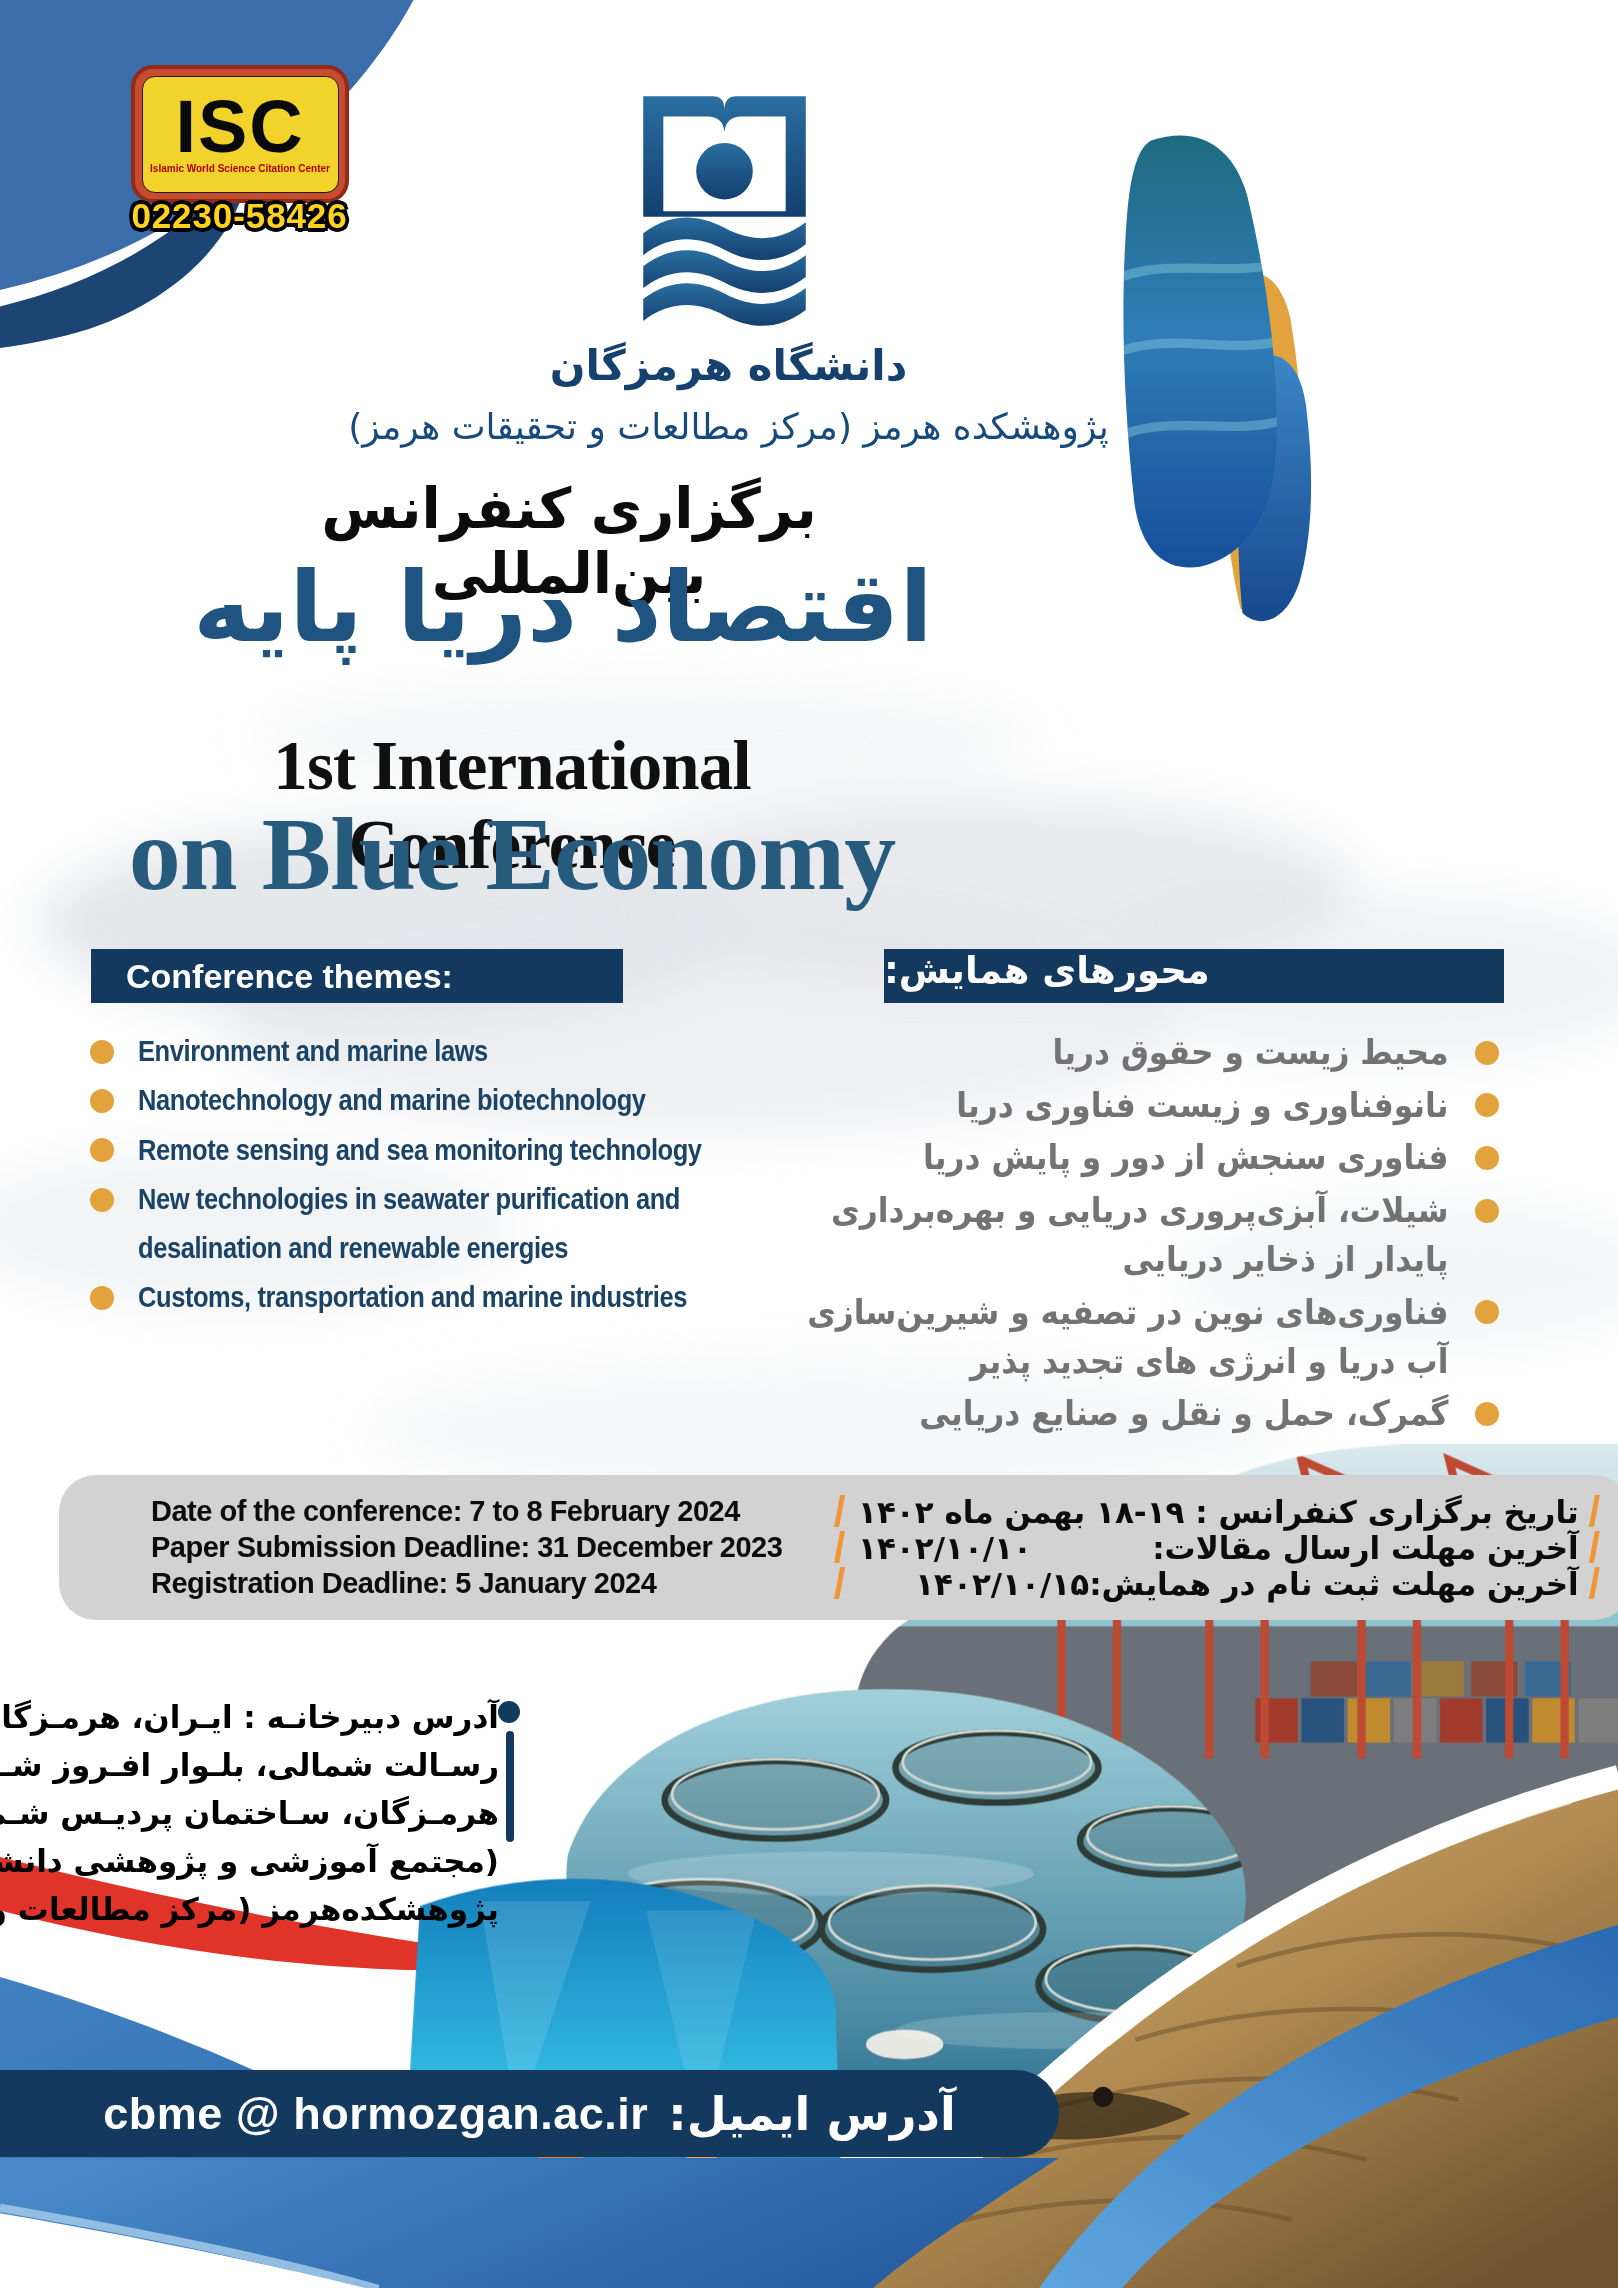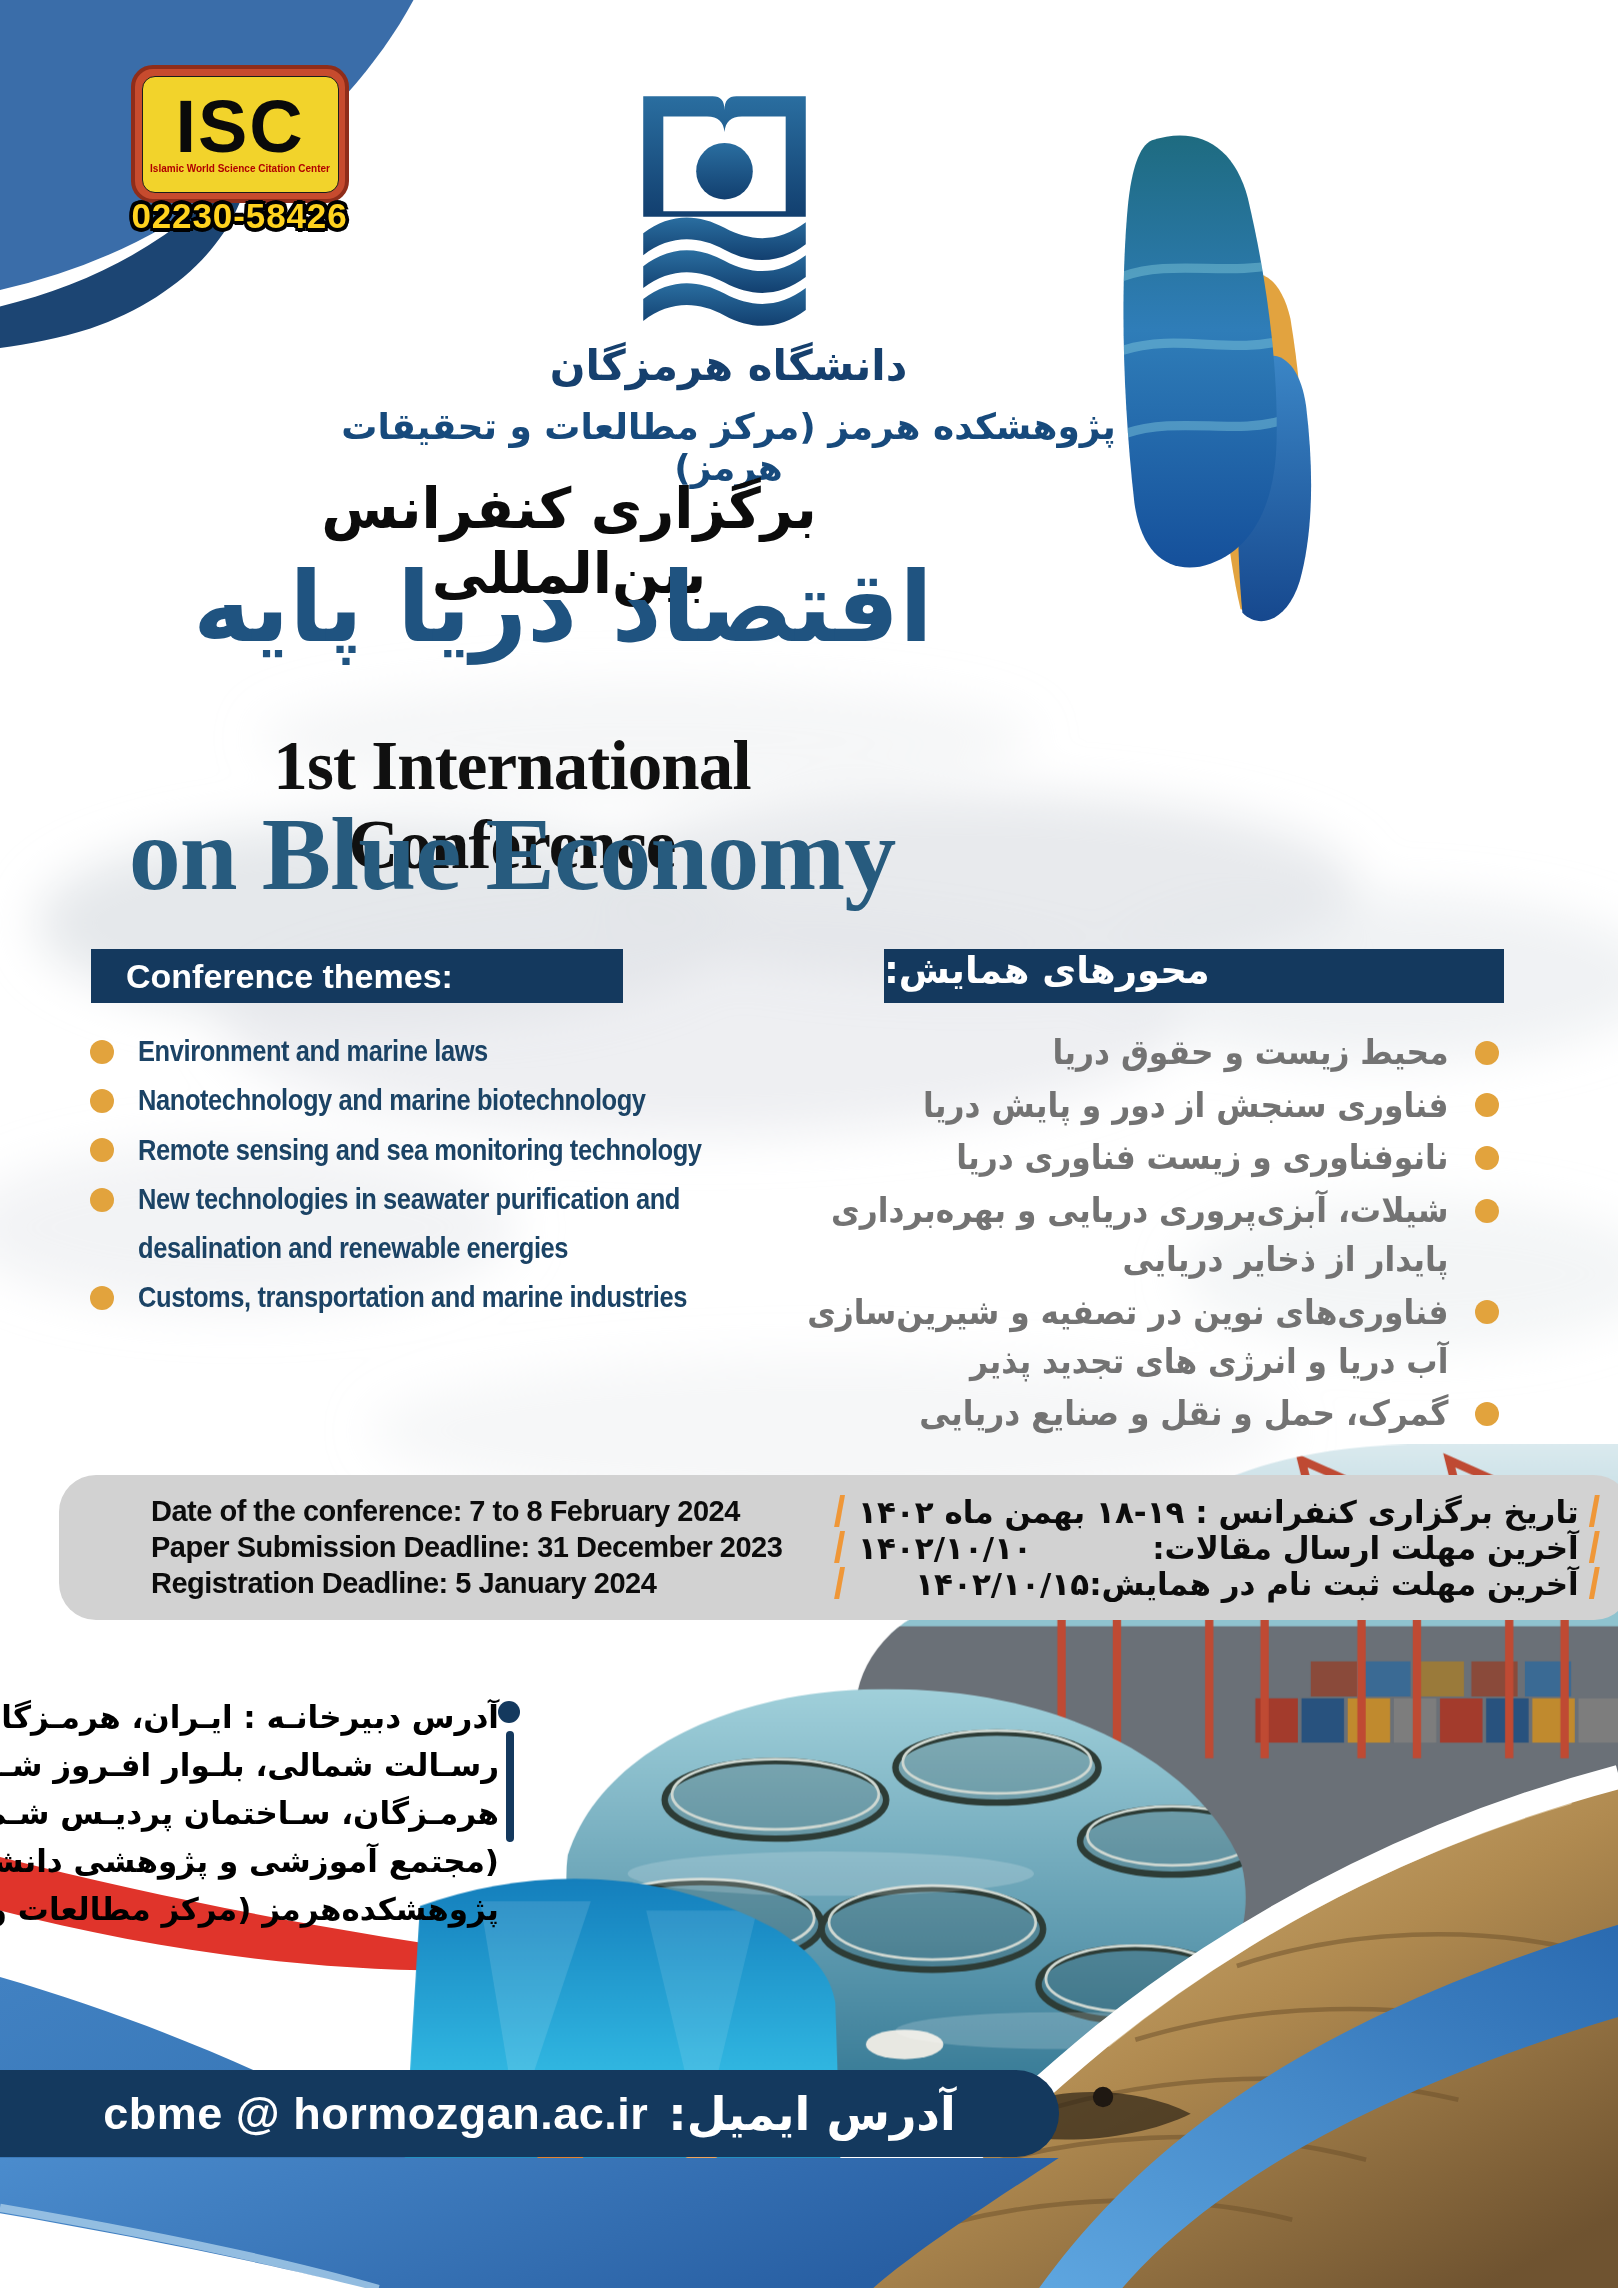--- a/index.html
+++ b/index.html
@@ -16,21 +16,21 @@
              display:flex;flex-direction:column;align-items:center;justify-content:center;box-sizing:border-box;}
   .isc-acronym{font-weight:bold;font-size:74px;line-height:0.88;color:#0a0a0a;letter-spacing:1.8px;}
   .isc-caption{font-size:10px;font-weight:bold;color:#b00000;margin-top:4.6px;white-space:nowrap;}
   .isc-code{position:absolute;left:116px;top:196px;width:247px;text-align:center;font-size:35px;font-weight:bold;
             color:#ffd21e;letter-spacing:0.9px;
             text-shadow:-2.8px -2.8px 0 #000,2.8px -2.8px 0 #000,-2.8px 2.8px 0 #000,2.8px 2.8px 0 #000,0 3.7px 0 #000,3.7px 0 0 #000,-3.7px 0 0 #000,0 -3.7px 0 #000;}
 
   
   .uni-logo{position:absolute;left:624px;top:89px;width:201px;height:242px;}
   .uni-name{position:absolute;left:456px;top:341px;width:545px;text-align:center;font-size:42px;font-weight:bold;color:#16406e;}
-  .uni-inst{position:absolute;left:283px;top:406px;width:891px;text-align:center;font-size:36px;font-weight:bold;color:#174a7c;}
+  .uni-inst{position:absolute;left:283px;top:406px;width:891px;text-align:center;font-size:36px;font-weight:normal;color:#174a7c;}
 
   
   .title-fa1{position:absolute;left:200px;top:476px;width:738px;text-align:center;font-size:56px;font-weight:bold;color:#0c0c0c;}
   .title-fa2{position:absolute;left:157px;top:550px;width:812px;text-align:center;font-size:98px;font-weight:bold;color:var(--title-blue,#1f5380);}
   .title-en1{position:absolute;left:106px;top:727px;width:812px;text-align:center;font-family:"Liberation Serif","DejaVu Serif",serif;
              font-weight:bold;font-size:69px;color:#101010;letter-spacing:-0.9px;}
   .title-en2{position:absolute;left:106px;top:794px;width:812px;text-align:center;font-family:"Liberation Serif","DejaVu Serif",serif;
              font-weight:bold;font-size:104px;color:var(--title-teal,#275b7e);letter-spacing:-0.9px;}
 
   
@@ -341,25 +341,25 @@
     <header>
       <span>محورهای همایش:</span>
     </header>
     <ul>
       <li>
           <span class="bullet"></span>
           <span class="l">محیط زیست و حقوق دریا</span>
         </li>
       <li>
           <span class="bullet"></span>
+          <span class="l">نانوفناوری و زیست فناوری دریا</span>
+        </li>
+      <li>
+          <span class="bullet"></span>
           <span class="l">فناوری سنجش از دور و پایش دریا</span>
-        </li>
-      <li>
-          <span class="bullet"></span>
-          <span class="l">نانوفناوری و زیست فناوری دریا</span>
         </li>
       <li>
           <span class="bullet"></span>
           <span class="l">شیلات، آبزی‌پروری دریایی و بهره‌برداری</span>
           <span class="l">پایدار از ذخایر دریایی</span>
         </li>
       <li>
           <span class="bullet"></span>
           <span class="l">فناوری‌های نوین در تصفیه و شیرین‌سازی</span>
           <span class="l">آب دریا و انرژی های تجدید پذیر</span>

